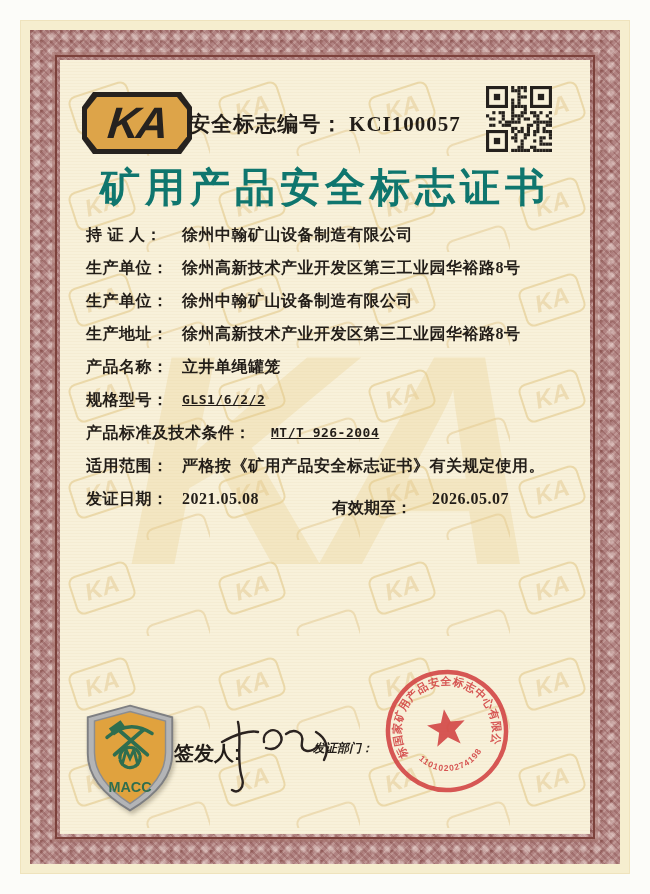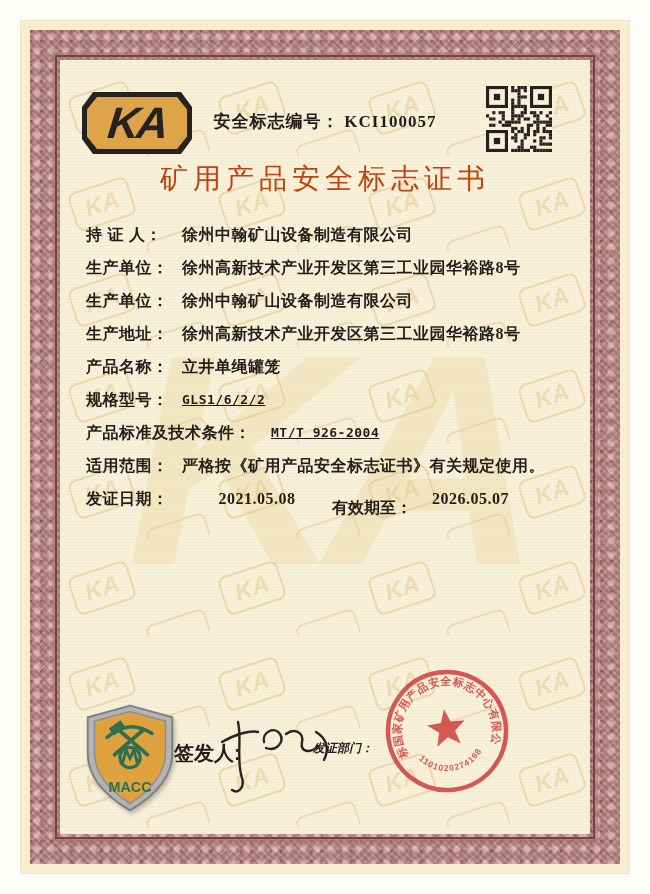--- a/index.html
+++ b/index.html
@@ -23,32 +23,32 @@
           font:italic 900 300px "Liberation Sans",sans-serif;color:rgba(233,204,140,.30);
           letter-spacing:-18px;line-height:320px;text-align:center;pointer-events:none;}
   
   .ka-badge{position:absolute;left:82px;top:92px;width:110px;height:62px;background:#26221f;
             clip-path:polygon(10% 0,90% 0,100% 24%,100% 76%,90% 100%,10% 100%,0 76%,0 24%);}
   .ka-badge .inner{position:absolute;inset:5px;background:#dda449;
             clip-path:polygon(10% 0,90% 0,100% 24%,100% 76%,90% 100%,10% 100%,0 76%,0 24%);
             display:flex;align-items:center;justify-content:center;}
   .ka-badge .letters{font:italic 900 44px "Liberation Sans",sans-serif;color:#26221f;
             letter-spacing:-3px;transform:skewX(-6deg);}
-  .markno{position:absolute;left:0;right:0;top:110px;text-align:center;font-size:17px;}
+  .markno{position:absolute;left:0;right:0;top:110px;text-align:center;font-size:21px;}
   .markno .lab{font-weight:bold;letter-spacing:1px;}
   .markno .val{font-family:"Liberation Serif",serif;font-weight:bold;letter-spacing:1px;}
   .qr{position:absolute;left:486px;top:86px;width:66px;height:66px;background:#f8f1da;}
   
   .title{position:absolute;left:0;right:0;top:160px;text-align:center;
-         font-family:"Liberation Serif",serif;font-weight:400;font-size:28px;letter-spacing:5px;color:#c2410c;}
+         font-family:"Liberation Serif",serif;font-weight:700;font-size:40px;letter-spacing:5px;color:#0f766e;}
   
   .rows{position:absolute;left:86px;top:224px;width:480px;display:flex;flex-direction:column;gap:11px;}
   .row{display:flex;line-height:22px;font-size:16px;}
   .row .lab{font-weight:bold;min-width:96px;letter-spacing:.5px;white-space:nowrap;}
-  .row .val{font-family:"Liberation Serif",serif;font-weight:600;letter-spacing:.5px;text-align:center;}
+  .row .val{font-family:"Liberation Serif",serif;font-weight:600;letter-spacing:.5px;}
   .row.longlab .lab{min-width:0;margin-right:20px;}
   .row:nth-child(6) .val,.row:nth-child(7) .val{font-family:"DejaVu Sans Mono",monospace;font-weight:bold;font-size:13px;text-decoration:underline;}
   .row.dates .val.issue{width:150px;font-family:"Liberation Serif",serif;}
   .row.dates .lab2{font-weight:bold;min-width:100px;margin-top:9px;}
   .row.dates .val{font-family:"Liberation Serif",serif;font-weight:bold;}
   
   .statement{position:absolute;left:84px;top:584px;width:484px;
              font-family:"Liberation Serif",serif;font-weight:600;font-size:15px;line-height:1.78;
              text-align:justify;text-indent:2em;color:#1c1713;}
   

